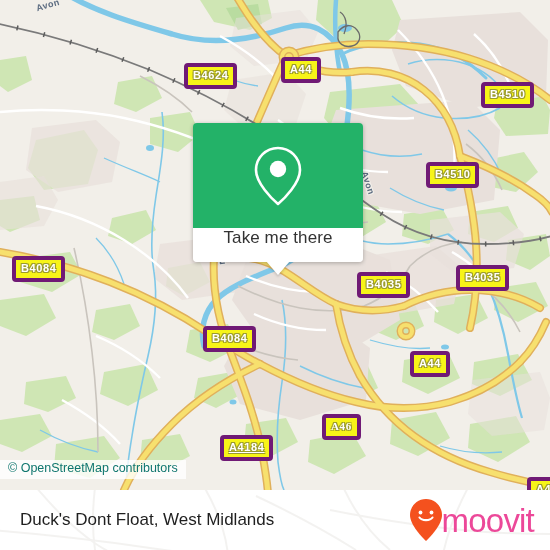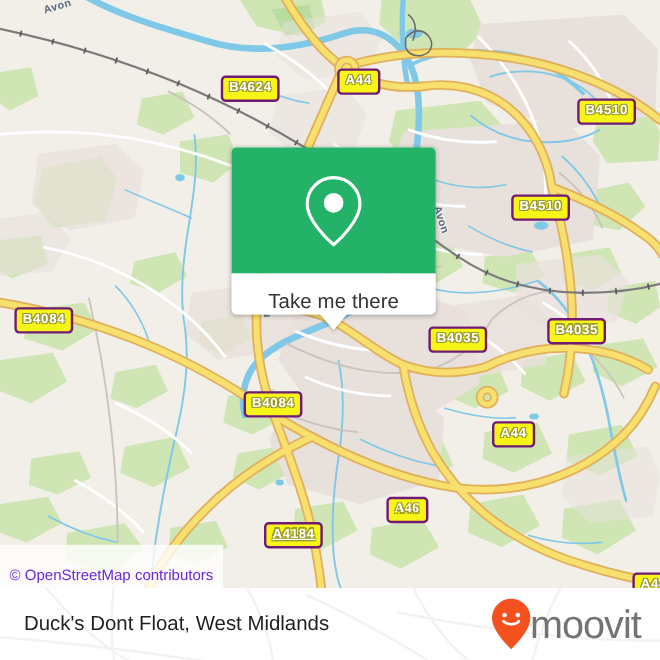--- a/index.html
+++ b/index.html
@@ -27,21 +27,21 @@
     height: 490px;
     overflow: hidden;
     background: #f2efe9;
   }
   #map svg { display: block; }
 
   
   .shield {
     position: absolute;
     background: #f7f418;
-    border: 2px solid #701a75;
+    border: 4px solid #701a75;
     border-radius: 4px;
     color: #ffffff;
     font-family: "Liberation Sans", sans-serif;
     font-size: 11px;
     font-weight: bold;
     letter-spacing: 0.6px;
     line-height: 1;
     padding: 3px 5px 4px 5px;
     text-align: left;
     white-space: nowrap;
@@ -83,21 +83,21 @@
     border-radius: 4px 4px 0 0;
     display: flex;
     align-items: center;
     justify-content: center;
   }
   #callout-white {
     height: 34px;
     background: #ffffff;
     border-radius: 0 0 4px 4px;
     display: flex;
-    align-items: flex-end;
+    align-items: flex-start;
     justify-content: center;
     position: relative;
   }
   #callout-label {
     color: #333333;
     font-family: "Liberation Sans", sans-serif;
     font-size: 17px;
     letter-spacing: 0.1px;
   }
   #callout-tail {
@@ -109,26 +109,26 @@
     border-left: 12px solid transparent;
     border-right: 12px solid transparent;
     border-top: 14px solid #ffffff;
     filter: drop-shadow(0 2px 1px rgba(0,0,0,0.15));
   }
 
   
   #osm-attrib {
     position: absolute;
     left: 0;
-    bottom: 0px;
+    bottom: 11px;
     background: rgba(255,255,255,0.80);
-    color: #6d28d9;
+    color: #0f766e;
     font-family: "Liberation Sans", sans-serif;
     font-size: 12.5px;
-    padding: 18px 8px 4px 8px;
+    padding: 1px 8px 4px 8px;
     white-space: nowrap;
     z-index: 30;
   }
 
   
   #footer {
     position: absolute;
     left: 0;
     top: 490px;
     width: 550px;
@@ -154,21 +154,21 @@
   #brand {
     position: absolute;
     right: 16px;
     top: 50%;
     transform: translateY(-50%);
     display: flex;
     align-items: center;
     gap: 1px;
   }
   #brand-name {
-    color: #737373;
+    color: #ec4899;
     font-family: "Liberation Sans", sans-serif;
     font-size: 33px;
     font-weight: 500;
     letter-spacing: -0.8px;
     line-height: 1;
     margin-left: -2px;
   }
 </style>
 </head>
 <body>

